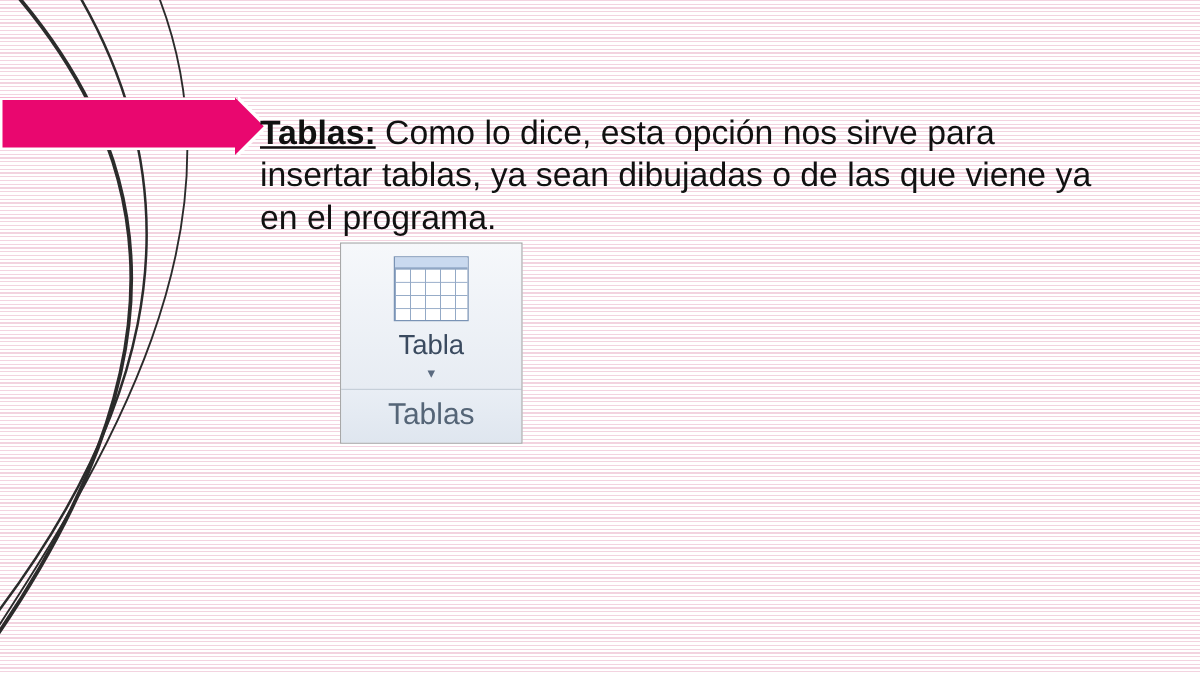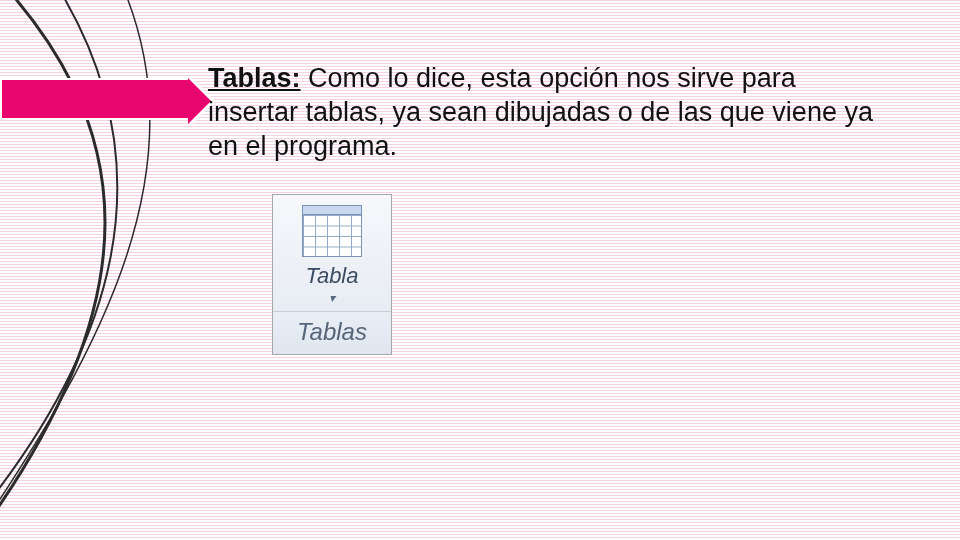--- a/index.html
+++ b/index.html
@@ -66,42 +66,41 @@
     width: 0; height: 0;
     border-top: 25px solid transparent;
     border-bottom: 25px solid transparent;
     border-left: 25px solid #fff;
     z-index: -1;
   }
   
   .text-block {
     position: absolute;
     left: 208px;
-    top: 62px;
+    top: 90px;
     width: 680px;
     z-index: 4;
     font-size: 27px;
     line-height: 1.25;
     color: #111;
   }
   .text-block .title {
     font-weight: bold;
     text-decoration: underline;
   }
   
   .ribbon-btn {
     position: absolute;
     left: 272px;
     top: 194px;
-    width: 120px;
+    width: 146px;
     z-index: 4;
     border: 1px solid #a8a8a8;
     background: #eef2f7;
     font-family: "Segoe UI", Tahoma, sans-serif;
-    font-style: italic;
   }
   .ribbon-top {
     display: flex;
     flex-direction: column;
     align-items: center;
     padding: 10px 4px 6px 4px;
     background: linear-gradient(#f6f8fb, #e7ecf3);
   }
   .table-icon {
     width: 60px;

